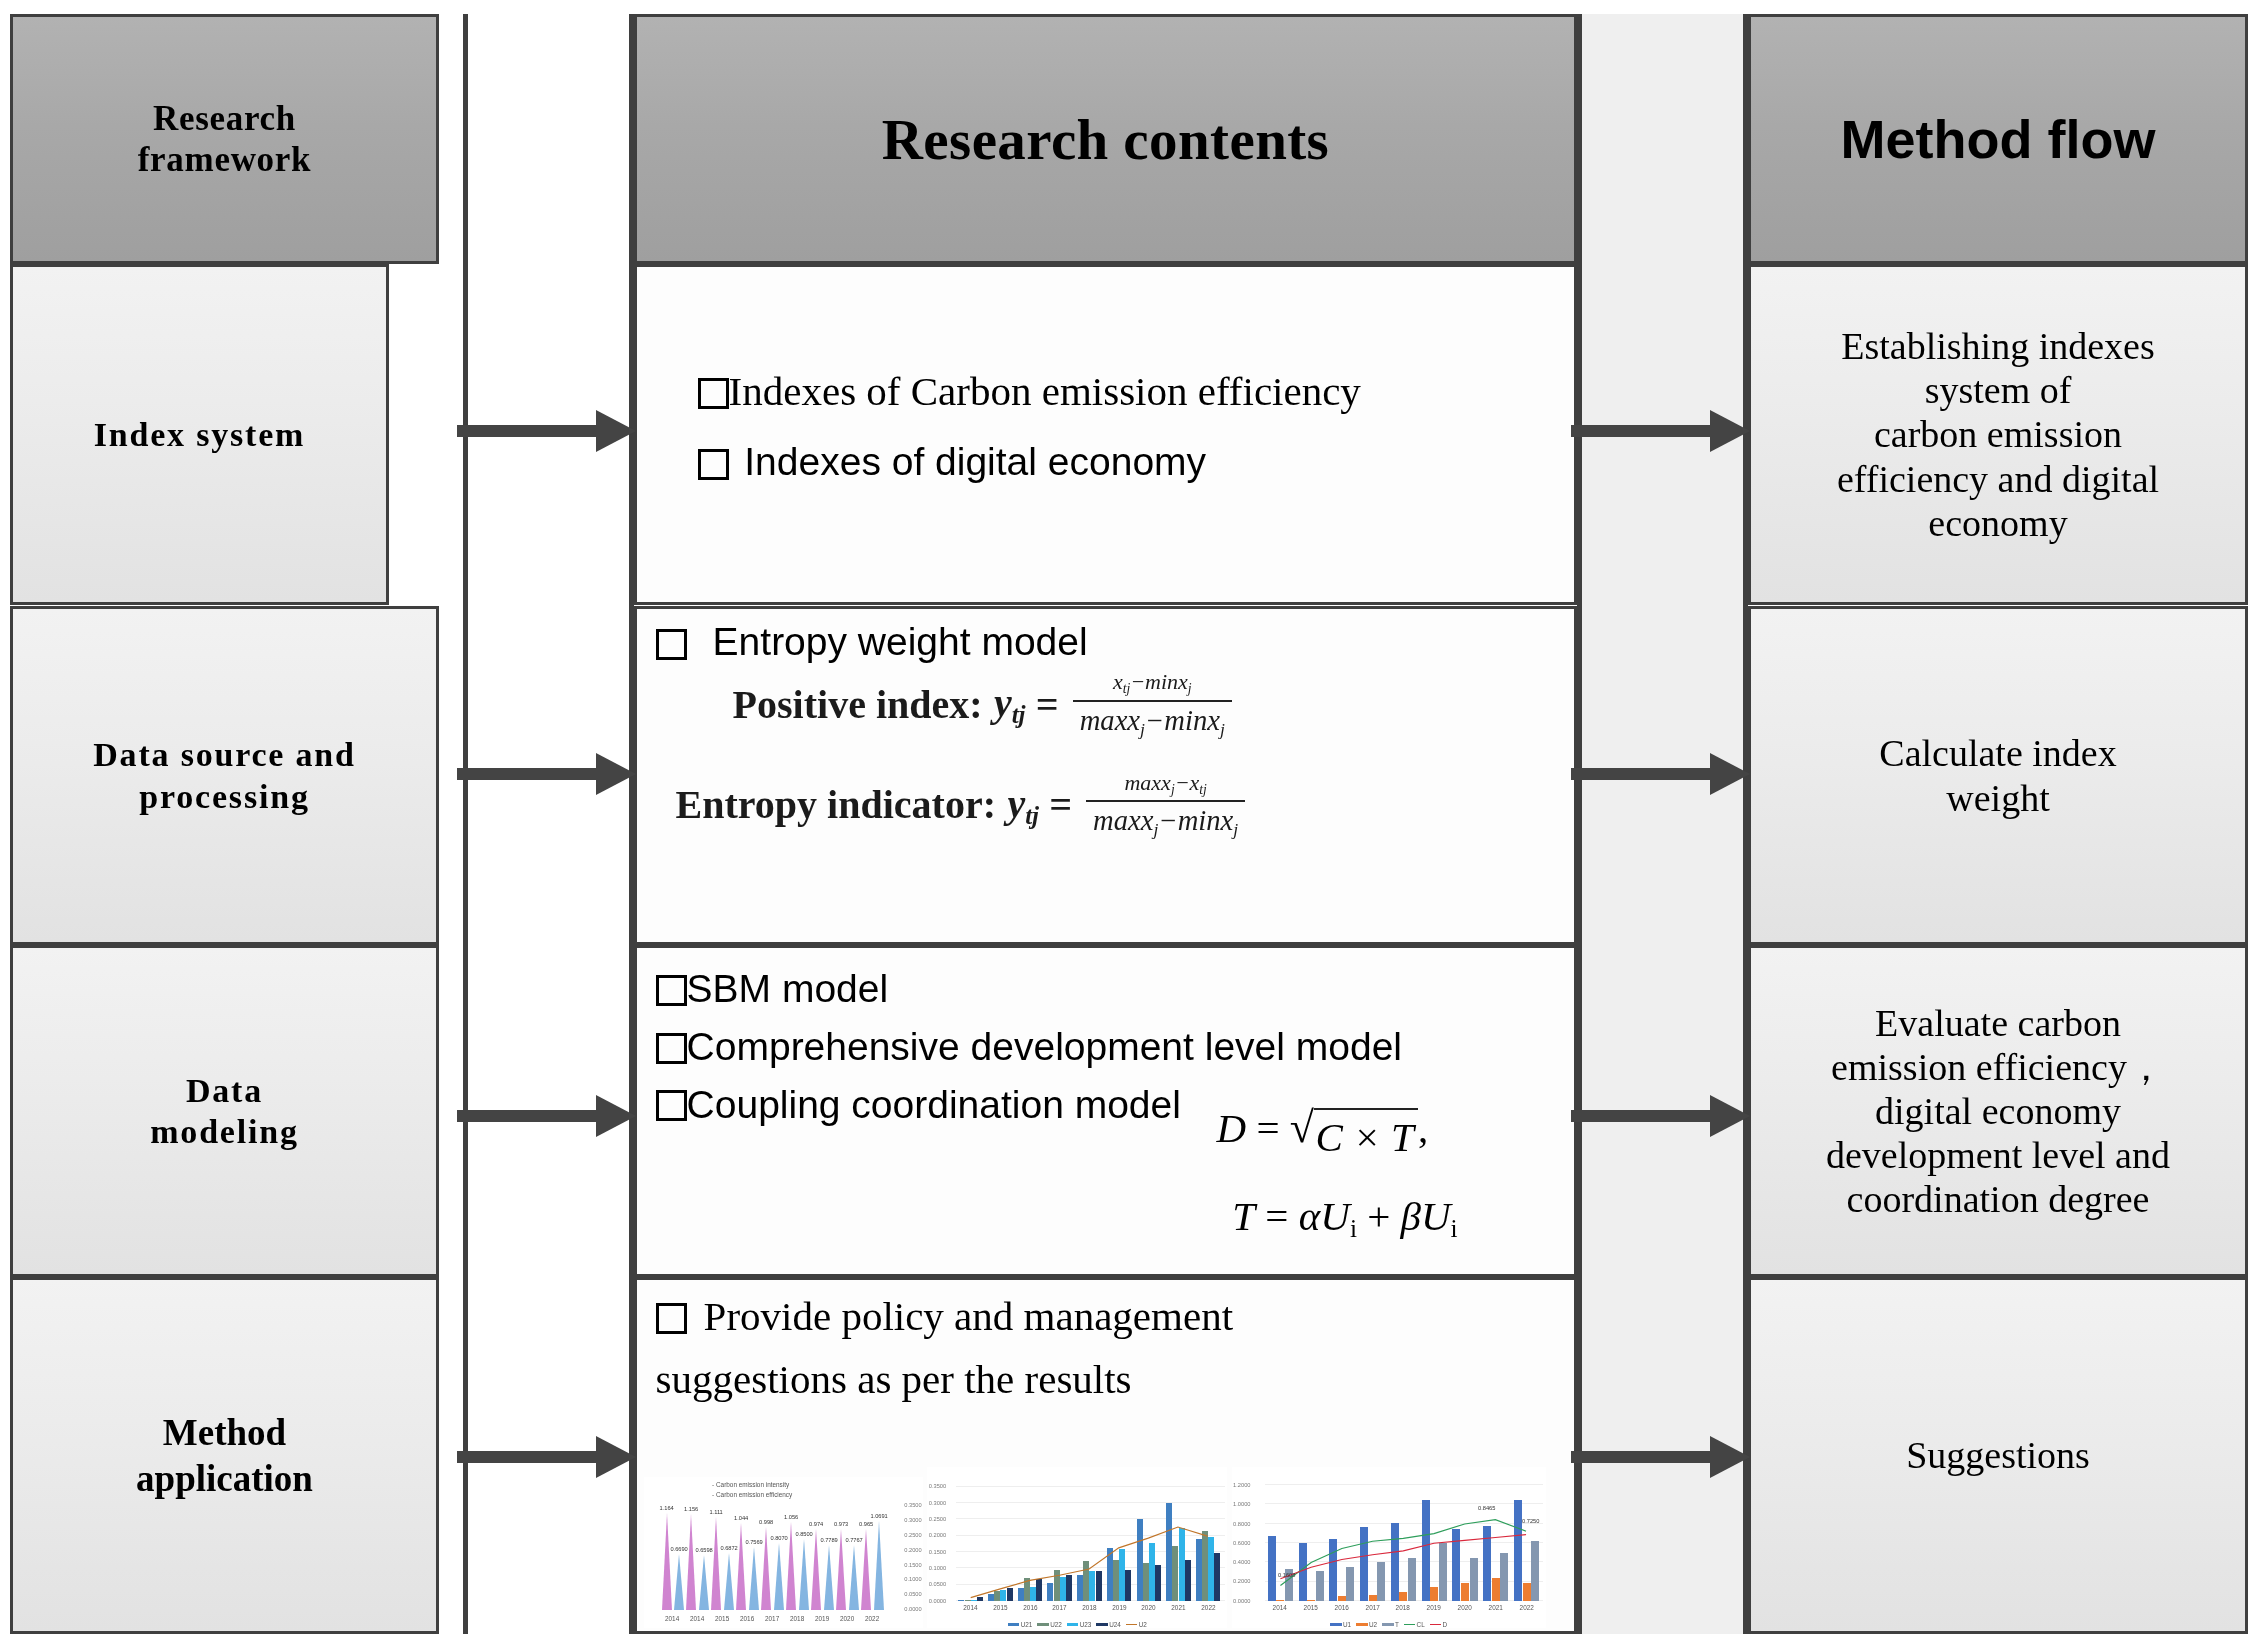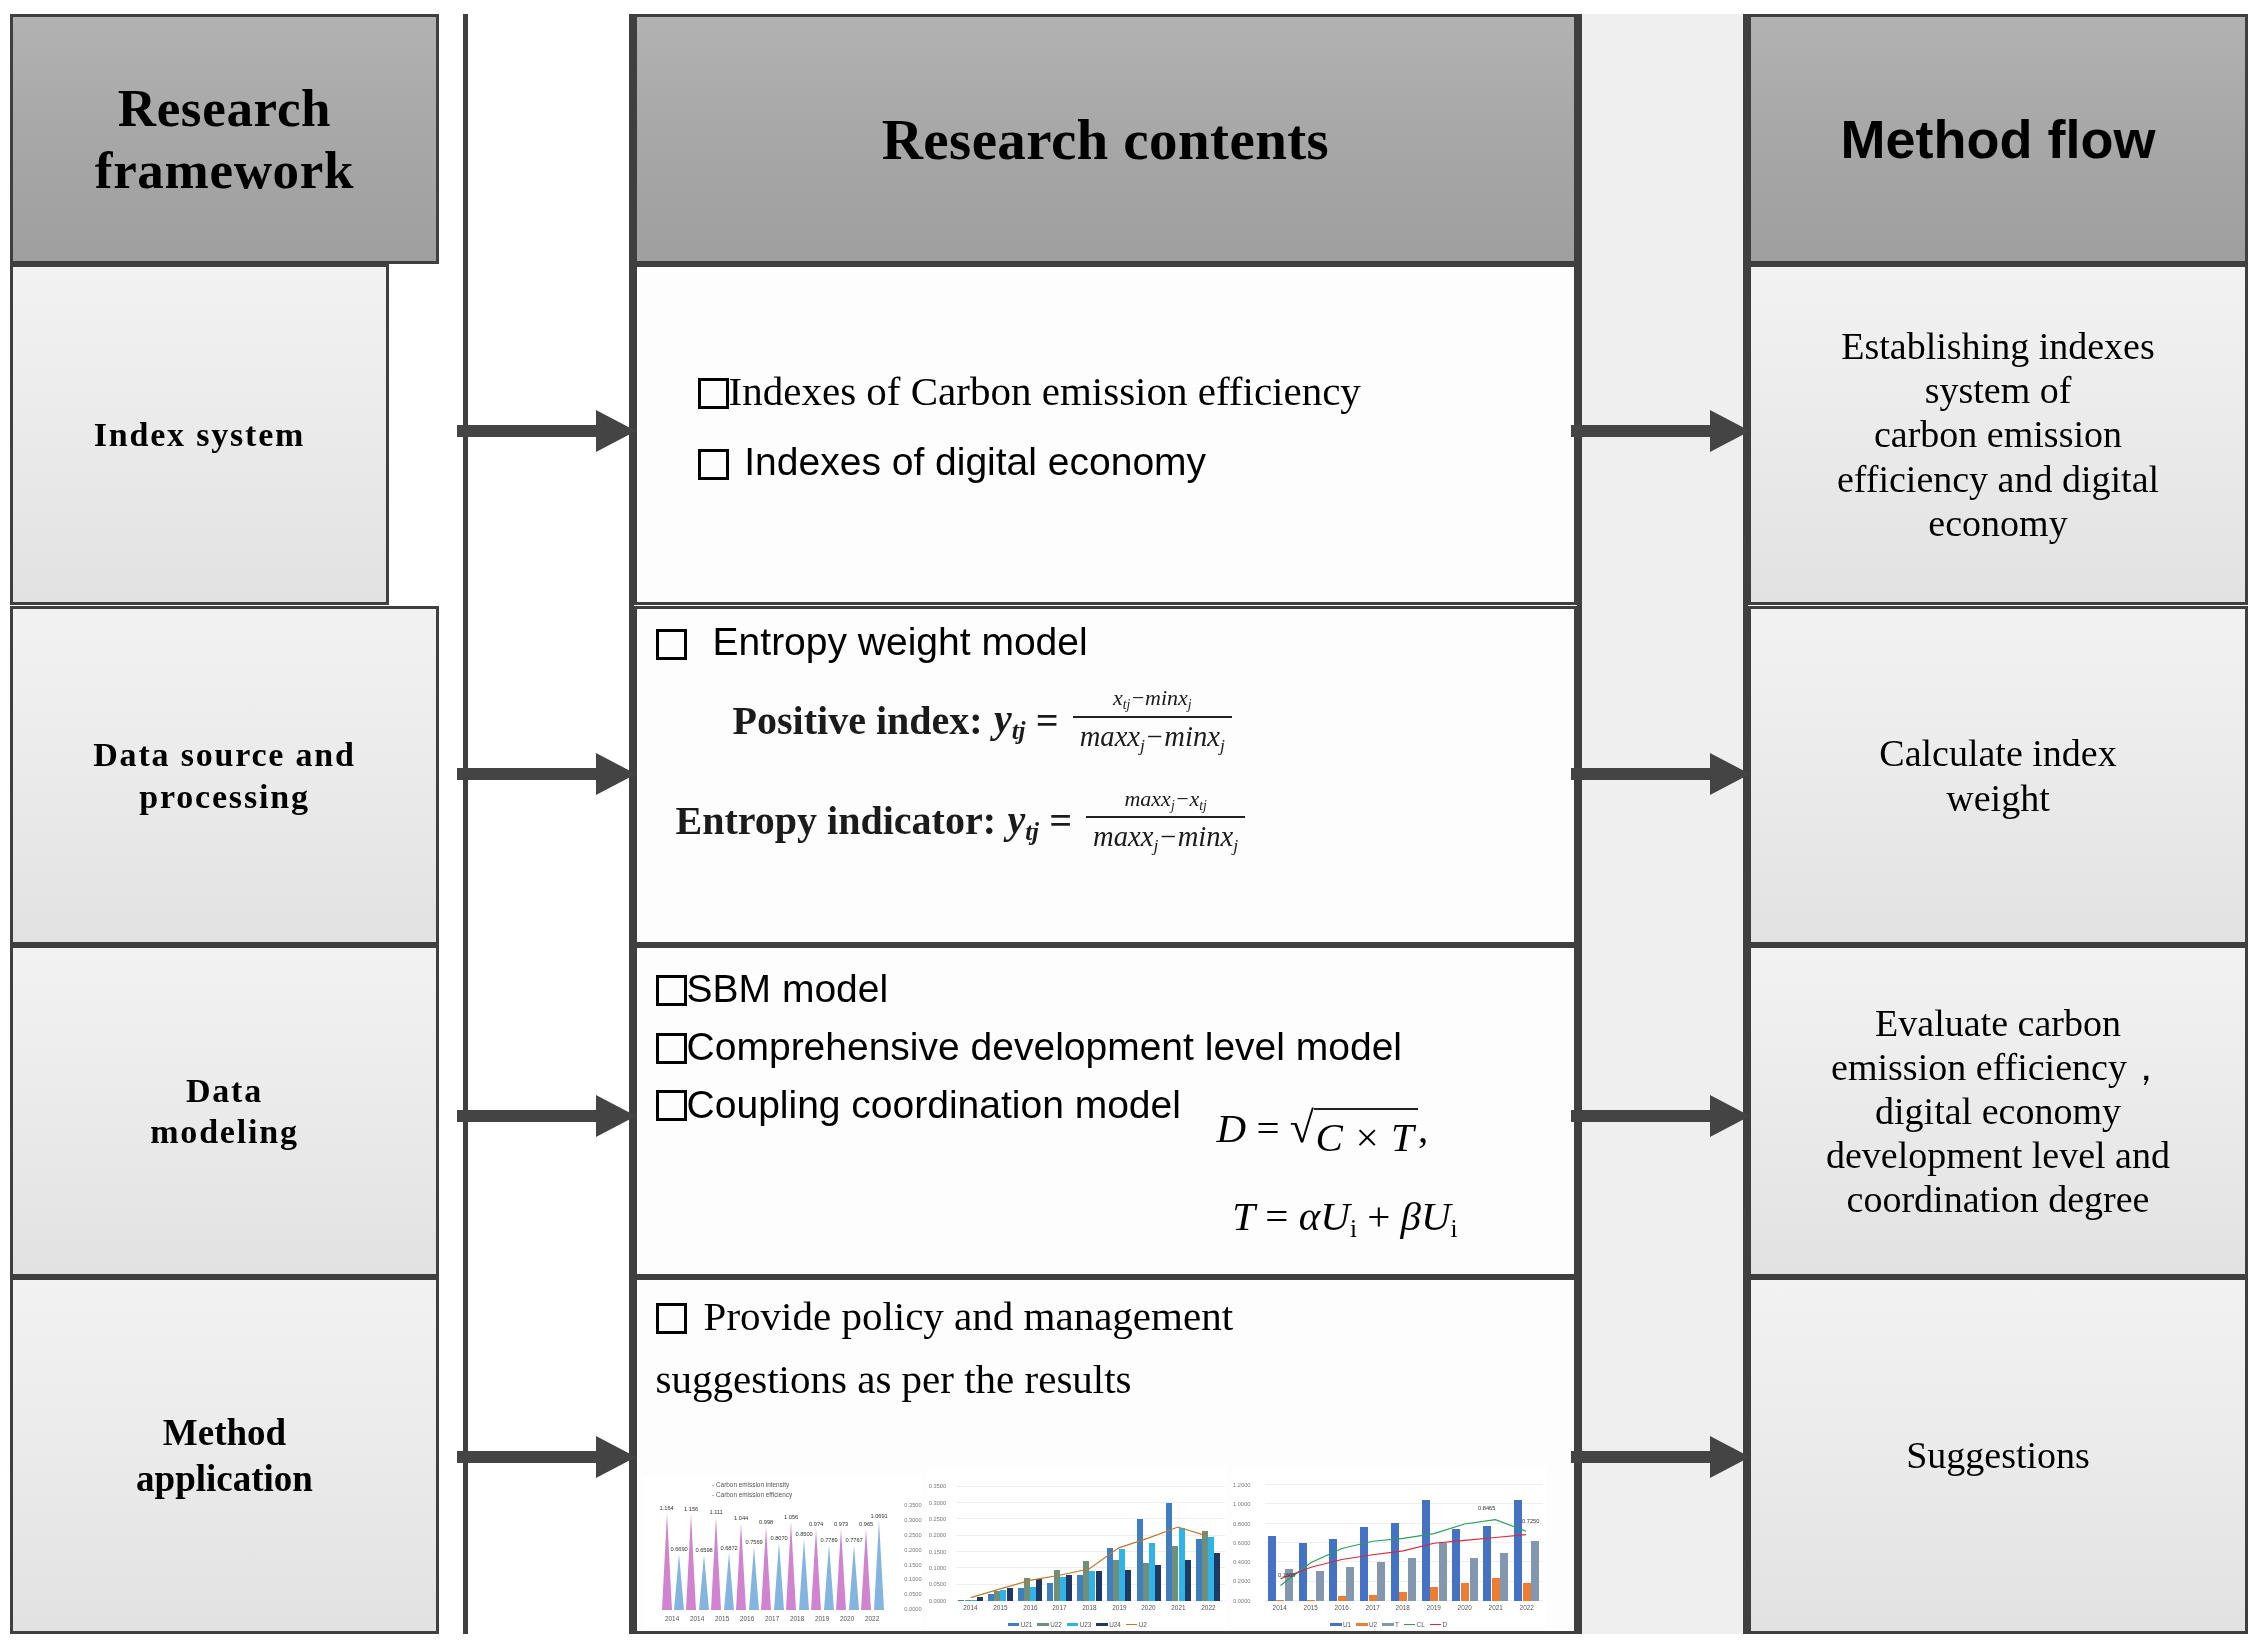--- a/index.html
+++ b/index.html
@@ -10,21 +10,21 @@
   
   .bx{position:absolute;box-sizing:border-box;border:3.6px solid #3f3f3f;}
   .grad-head{background:linear-gradient(180deg,#b2b2b2 0%,#a8a8a8 45%,#9f9f9f 100%);}
   .grad-cell{background:linear-gradient(180deg,#f2f2f2 0%,#ececec 40%,#e2e2e2 100%);}
   .white-cell{background:#fdfdfd;}
 
   .ctr{display:flex;align-items:center;justify-content:center;text-align:center;}
 
   
   #lc-head{left:10px;top:14.3px;width:429px;height:250px;}
-  #lc-head .t{font-size:53px;font-weight:bold;line-height:1.18;letter-spacing:0.7px;color:#000;}
+  #lc-head .t{font-size:35px;font-weight:bold;line-height:1.18;letter-spacing:0.7px;color:#000;}
 
   .lc-row .t{font-size:34px;font-weight:bold;letter-spacing:1.8px;line-height:1.22;color:#000;}
   #lc-r1{left:10px;top:264px;width:379px;height:341px;}
   #lc-r2{left:10px;top:606px;width:429px;height:339px;}
   #lc-r3{left:10px;top:945px;width:429px;height:332px;}
   #lc-r4{left:10px;top:1277px;width:429px;height:357px;}
   #lc-r4 .t{letter-spacing:0px;font-size:37px;}
 
   
   #gap-col{left:463px;top:14.3px;width:171px;height:1620px;background:#fff;border-left:5px solid #3f3f3f;border-right:5px solid #3f3f3f;border-top:none;border-bottom:none;}
@@ -156,21 +156,21 @@
     </div>
   </div>
 
   <div class="bx white-cell mc-row" id="mc-r2">
     <div class="bullets">
       <div class="bl">
         <span class="cb"></span>
         <span class="sans-l">Entropy weight model</span>
       </div>
 
-      <div class="formula" style="margin-top:24px;padding-left:77px">
+      <div class="formula" style="margin-top:8px;padding-left:77px">
         <div class="frow">
           <span class="flbl"><span class="nm">Positive index:</span></span>
           <span class="flbl" style="margin-left:11.4px"><span class="fvar">y</span><span class="sub">tj</span></span>
           <span class="flbl" style="margin:0 10px">=</span>
           <span class="frac">
             <span class="num"><i>x<span class="sub">tj</span></i>−<i>minx<span class="sub">j</span></i></span>
             <span class="den"><i>maxx<span class="sub">j</span></i>−<i>minx<span class="sub">j</span></i></span>
           </span>
         </div>
       </div>

